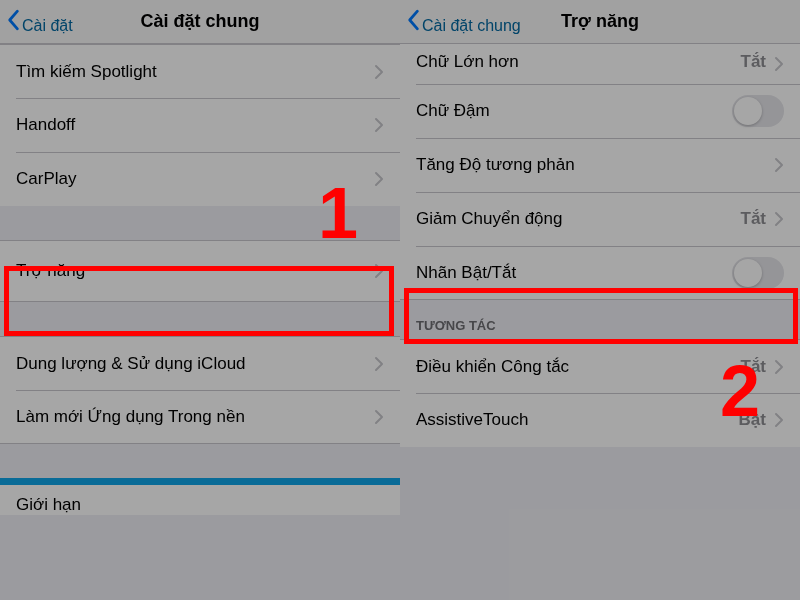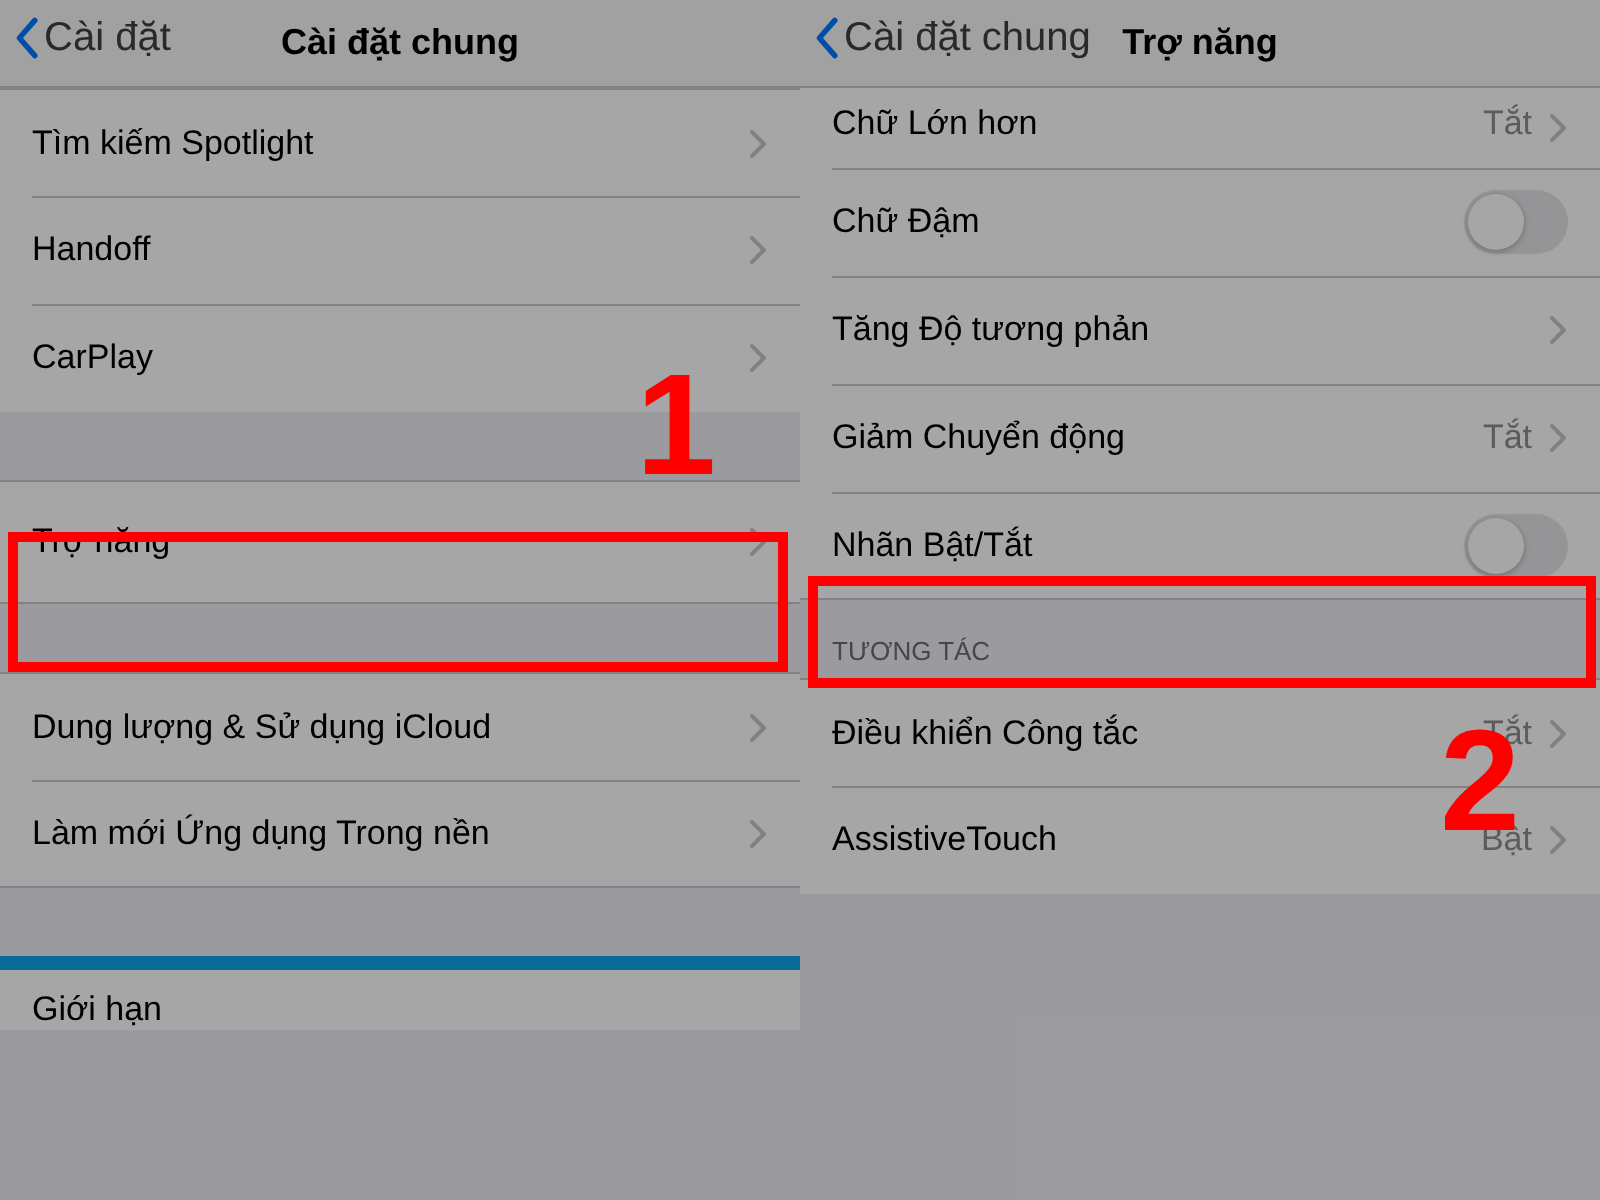--- a/index.html
+++ b/index.html
@@ -35,42 +35,43 @@
     height: 44px;
     background: #f7f7f8;
     border-bottom: 1px solid #c8c7cc;
     display: flex;
     align-items: center;
     position: relative;
     padding: 0 6px;
   }
   .back {
     display: flex;
-    align-items: flex-start;
-    color: #404040;
-    font-size: 20px;
+    align-items: flex-end;
+    color: #0369a1;
+    font-size: 16px;
     gap: 2px;
   }
   .back svg { width: 14px; height: 22px; }
   .title {
     position: absolute;
     left: 50%;
     transform: translateX(-50%);
     font-weight: 600;
     font-size: 18px;
     color: #000;
     white-space: nowrap;
   }
   .list { }
   .group-gap { height: 34px; }
   .section-header {
     padding: 18px 16px 6px 16px;
     font-size: 13px;
     color: #6d6d72;
     text-transform: uppercase;
+    font-weight: bold;
   }
   .row {
     background: #fff;
     min-height: 54px;
     display: flex;
     align-items: center;
     padding: 0 16px;
     font-size: 17px;
     color: #000;
     position: relative;
@@ -79,21 +80,21 @@
   .row.has-sep::before {
     content: "";
     position: absolute;
     top: 0;
     left: 16px;
     right: 0;
     height: 1px;
     background: #c8c7cc;
   }
   .row .label { flex: 1; }
-  .row .value { color: #8e8e93; font-size: 17px; margin-right: 8px; }
+  .row .value { color: #8e8e93; font-size: 17px; margin-right: 8px; font-weight: bold; }
   .chevron {
     color: #c7c7cc;
   }
   .chevron svg { width: 10px; height: 16px; display:block; }
   .toggle {
     width: 52px; height: 32px; border-radius: 16px;
     background: #e5e5ea; position: relative; flex-shrink:0;
   }
   .toggle::after {
     content: "";

